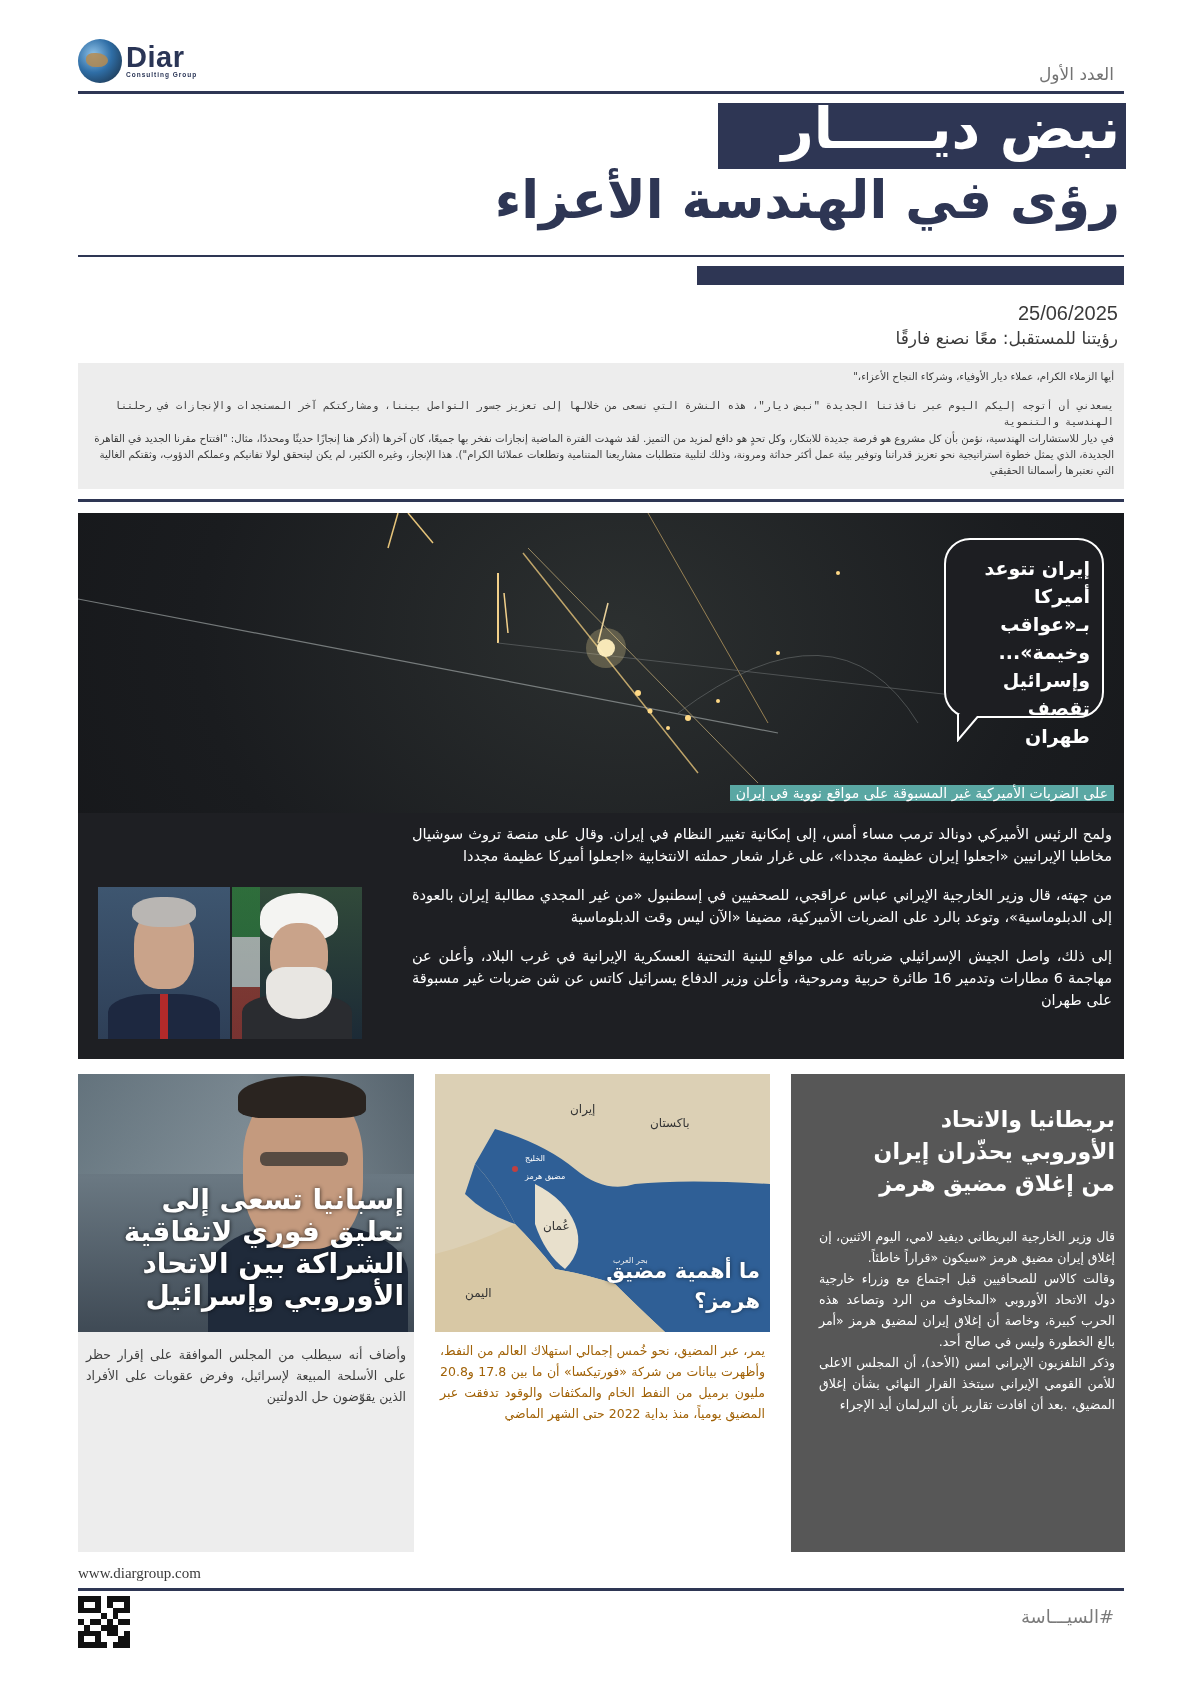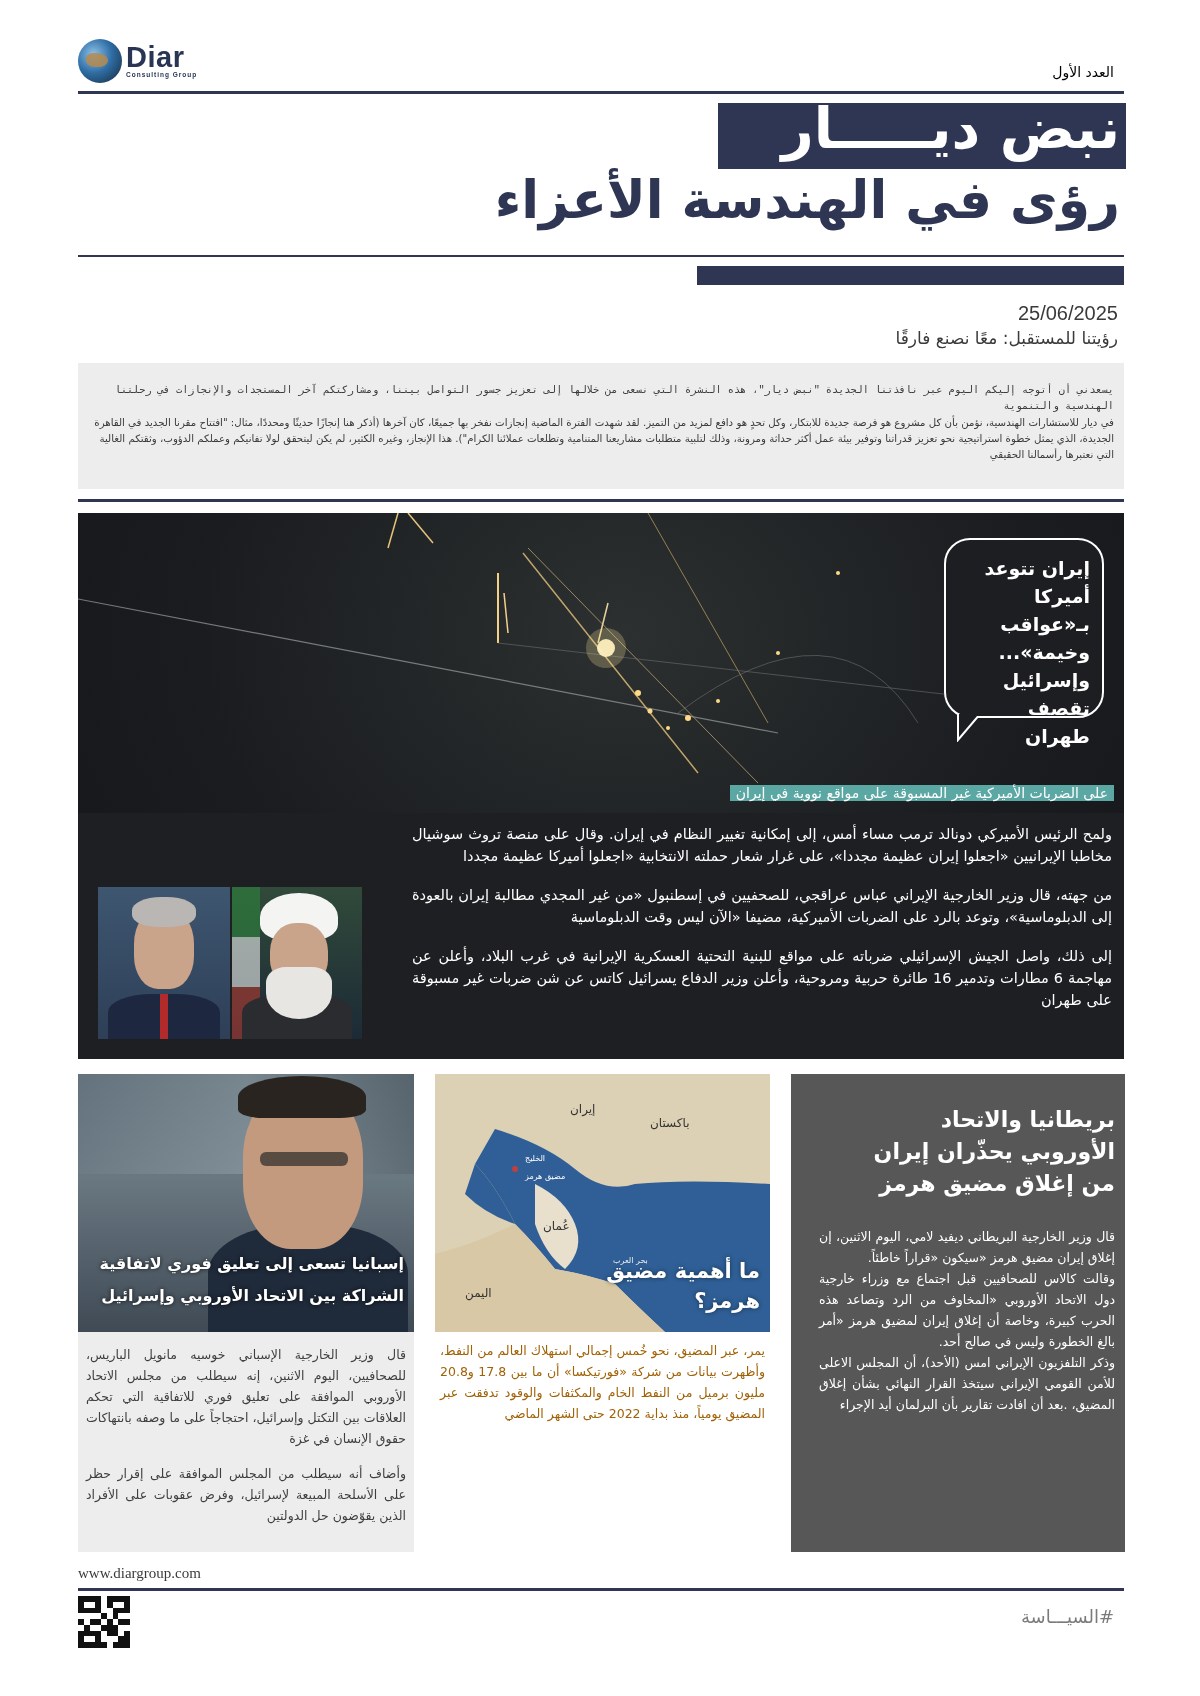--- a/index.html
+++ b/index.html
@@ -11,21 +11,21 @@
   
   .logo { left: 78px; top: 36px; width: 150px; height: 50px; display: flex; align-items: center; gap: 4px; }
   .logo-globe { width: 44px; height: 44px; border-radius: 50%;
     background: radial-gradient(circle at 35% 35%, #8fc2e8 0%, #2f6ea6 45%, #20405f 80%); position: relative; overflow: hidden; }
   .logo-globe::after { content: ""; position: absolute; left: 8px; top: 14px; width: 22px; height: 14px; background: #b58b50; border-radius: 40% 60% 50% 50%; opacity: .85; }
   .logo-text { display: flex; flex-direction: column; line-height: 1; }
   .logo-word { font-family: "Liberation Sans", sans-serif; font-weight: bold; font-size: 29px; color: #2a3556; letter-spacing: 0.5px; }
   .logo-sub { font-family: "Liberation Sans", sans-serif; font-size: 6.5px; color: #2a3556; letter-spacing: 1px; font-weight: bold; }
 
   .rule { background: #2e3654; }
-  .issue { right: 86px; top: 64px; font-size: 14px; color: #000000; }
+  .issue { right: 86px; top: 64px; font-size: 17px; color: #737373; }
   .title-box { right: 74px; top: 103px; background: #2e3654; height: 66px; width: 408px; }
   .title1 { right: 80px; top: 96px; font-size: 56px; font-weight: bold; color: #ffffff; white-space: nowrap; letter-spacing: 2px; }
   .title2 { right: 80px; top: 170px; font-size: 52px; font-weight: bold; color: #2e3654; white-space: nowrap; }
   .date { right: 82px; top: 302px; font-size: 20px; color: #3a3a3a; font-family: "Liberation Sans", sans-serif; }
   .subtitle { right: 82px; top: 328px; font-size: 17px; color: #3a3a3a; }
 
   .intro-box { left: 78px; top: 363px; width: 1046px; height: 126px; background: #ededed; padding: 6px 10px; font-size: 10.2px; line-height: 16px; color: #3a3a3a; }
   .intro-box p { margin-bottom: 0; }
   .intro-box p.gap { margin-top: 14px; font-family: Liberation Mono, monospace; }
 
@@ -51,21 +51,21 @@
 
   
   .col-img { top: 1074px; height: 258px; overflow: hidden; }
   .col1-img { left: 78px; width: 336px; background: linear-gradient(180deg, #4c5a66 0%, #6a7882 40%, #3f4a55 100%); }
   .col2-img { left: 435px; width: 335px; background: #e2dac8; }
   .col3-box { left: 791px; top: 1074px; width: 334px; height: 478px; background: #575757; padding: 30px 10px 0 28px; }
   .col1-text-box { left: 78px; top: 1332px; width: 336px; height: 220px; background: #ededed; padding: 12px 8px; font-size: 12.5px; line-height: 21px; color: #3f3f3f; text-align: justify; }
   .col2-text { left: 440px; top: 1340px; width: 325px; font-size: 12.5px; line-height: 21px; color: #a16207; text-align: justify; }
   .col3-title { color: #ffffff; font-size: 22px; font-weight: bold; line-height: 32px; }
   .col3-body { color: #ffffff; font-size: 12.5px; line-height: 21px; margin-top: 26px; text-align: justify; }
-  .img-title-overlay { position: absolute; right: 10px; bottom: 20px; color: #ffffff; font-weight: bold; font-size: 16px; line-height: 32px; text-shadow: 0 0 4px rgba(0,0,0,.8); }
+  .img-title-overlay { position: absolute; right: 10px; bottom: 20px; color: #ffffff; font-weight: bold; font-size: 28px; line-height: 32px; text-shadow: 0 0 4px rgba(0,0,0,.8); }
   .map-title { position: absolute; right: 10px; bottom: 16px; color: #ffffff; font-weight: bold; font-size: 21px; line-height: 30px; text-shadow: 0 0 4px rgba(0,0,0,.5); }
   .map-label { position: absolute; font-size: 12px; color: #333; }
   .map-sea { position: absolute; font-size: 8px; color: #eee; }
 
   
   .website { left: 78px; top: 1565px; font-family: "Liberation Serif", serif; font-size: 15px; color: #3a3a3a; }
   .qr { left: 78px; top: 1596px; width: 52px; height: 52px; background: #fff; display: grid; grid-template-columns: repeat(9, 1fr); grid-template-rows: repeat(9, 1fr); }
   .qr i { display: block; }
   .hashtag { right: 86px; top: 1606px; font-size: 18px; color: #7b7b7b; }
 </style>
@@ -87,20 +87,21 @@
 <div class="abs title1 rtl">نبض ديـــــار</div>
 <div class="abs title2 rtl">رؤى في الهندسة الأعزاء</div>
 
 <div class="abs rule" style="left:78px; top:255px; width:1046px; height:2px;"></div>
 <div class="abs rule" style="left:697px; top:266px; width:427px; height:19px;"></div>
 
 <div class="abs date">25/06/2025</div>
 <div class="abs subtitle rtl">رؤيتنا للمستقبل: معًا نصنع فارقًا</div>
 
 <div class="abs intro-box rtl">
+  <p>أيها الزملاء الكرام، عملاء ديار الأوفياء، وشركاء النجاح الأعزاء،"</p>
   <p class="gap">يسعدني أن أتوجه إليكم اليوم عبر نافذتنا الجديدة "نبض ديار"، هذه النشرة التي نسعى من خلالها إلى تعزيز جسور التواصل بيننا، ومشاركتكم آخر المستجدات والإنجازات في رحلتنا الهندسية والتنموية</p>
   <p>في ديار للاستشارات الهندسية، نؤمن بأن كل مشروع هو فرصة جديدة للابتكار، وكل تحدٍ هو دافع لمزيد من التميز. لقد شهدت الفترة الماضية إنجازات نفخر بها جميعًا، كان آخرها (أذكر هنا إنجازًا حديثًا ومحددًا، مثال: "افتتاح مقرنا الجديد في القاهرة الجديدة، الذي يمثل خطوة استراتيجية نحو تعزيز قدراتنا وتوفير بيئة عمل أكثر حداثة ومرونة، وذلك لتلبية متطلبات مشاريعنا المتنامية وتطلعات عملائنا الكرام"). هذا الإنجاز، وغيره الكثير، لم يكن ليتحقق لولا تفانيكم وعملكم الدؤوب، وثقتكم الغالية التي نعتبرها رأسمالنا الحقيقي</p>
 </div>
 
 <div class="abs rule" style="left:78px; top:499px; width:1046px; height:3px;"></div>
 
 <div class="abs hero">
   <div class="sky">
     <svg width="1046" height="320">
       <line x1="0" y1="86" x2="700" y2="220" stroke="#9aa0a0" stroke-width="1.2" opacity=".7"></line>
@@ -164,21 +165,20 @@
 
 <div class="abs col-img col1-img">
   <div class="abs" style="left:0; top:0; width:336px; height:100px; background: linear-gradient(90deg, #6d7d86 0%, #8a98a0 50%, #5b6871 100%); opacity:.7;"></div>
   <div class="abs" style="left:130px; top:150px; width:200px; height:110px; background:#1f2a3a; border-radius:45% 45% 0 0;"></div>
   <div class="abs" style="left:165px; top:10px; width:120px; height:165px; background:#c49a7e; border-radius:45% 45% 40% 40%;"></div>
   <div class="abs" style="left:160px; top:2px; width:128px; height:42px; background:#2a2420; border-radius:50% 50% 20% 20%;"></div>
   <div class="abs" style="left:182px; top:78px; width:88px; height:14px; background:#2a2a2a; border-radius:6px; opacity:.7;"></div>
   <div class="img-title-overlay rtl" style="width:310px;">إسبانيا تسعى إلى تعليق فوري لاتفاقية الشراكة بين الاتحاد الأوروبي وإسرائيل</div>
 </div>
 <div class="abs col1-text-box rtl">
-  <p style="margin-bottom:14px;">قال وزير الخارجية الإسباني خوسيه مانويل الباريس، للصحافيين، اليوم الاثنين، إنه سيطلب من مجلس الاتحاد الأوروبي الموافقة على تعليق فوري للاتفاقية التي تحكم العلاقات بين التكتل وإسرائيل، احتجاجاً على ما وصفه بانتهاكات حقوق الإنسان في غزة</p>
   <p>وأضاف أنه سيطلب من المجلس الموافقة على إقرار حظر على الأسلحة المبيعة لإسرائيل، وفرض عقوبات على الأفراد الذين يقوّضون حل الدولتين</p>
 </div>
 
 <div class="abs col-img col2-img">
   <svg width="335" height="258" style="position:absolute; left:0; top:0;">
     <rect x="0" y="0" width="335" height="258" fill="#dcd0b5"></rect>
     <path d="M60 55 Q110 70 140 95 Q170 120 200 110 Q250 105 335 110 L335 258 L230 258 Q200 230 180 210 Q150 200 120 195 Q100 170 80 150 Q60 110 40 90 Z" fill="#2f5f96"></path>
     <path d="M80 150 Q100 170 120 195 Q150 200 180 210 Q200 230 230 258 L0 258 L0 180 Q40 170 80 150 Z" fill="#d8c8a5"></path>
     <path d="M100 110 Q130 125 140 150 Q150 175 130 195 Q110 180 100 150 Z" fill="#e8e0cc"></path>
     <path d="M40 90 Q60 110 80 150 Q50 140 30 120 Z" fill="#2f5f96"></path>

